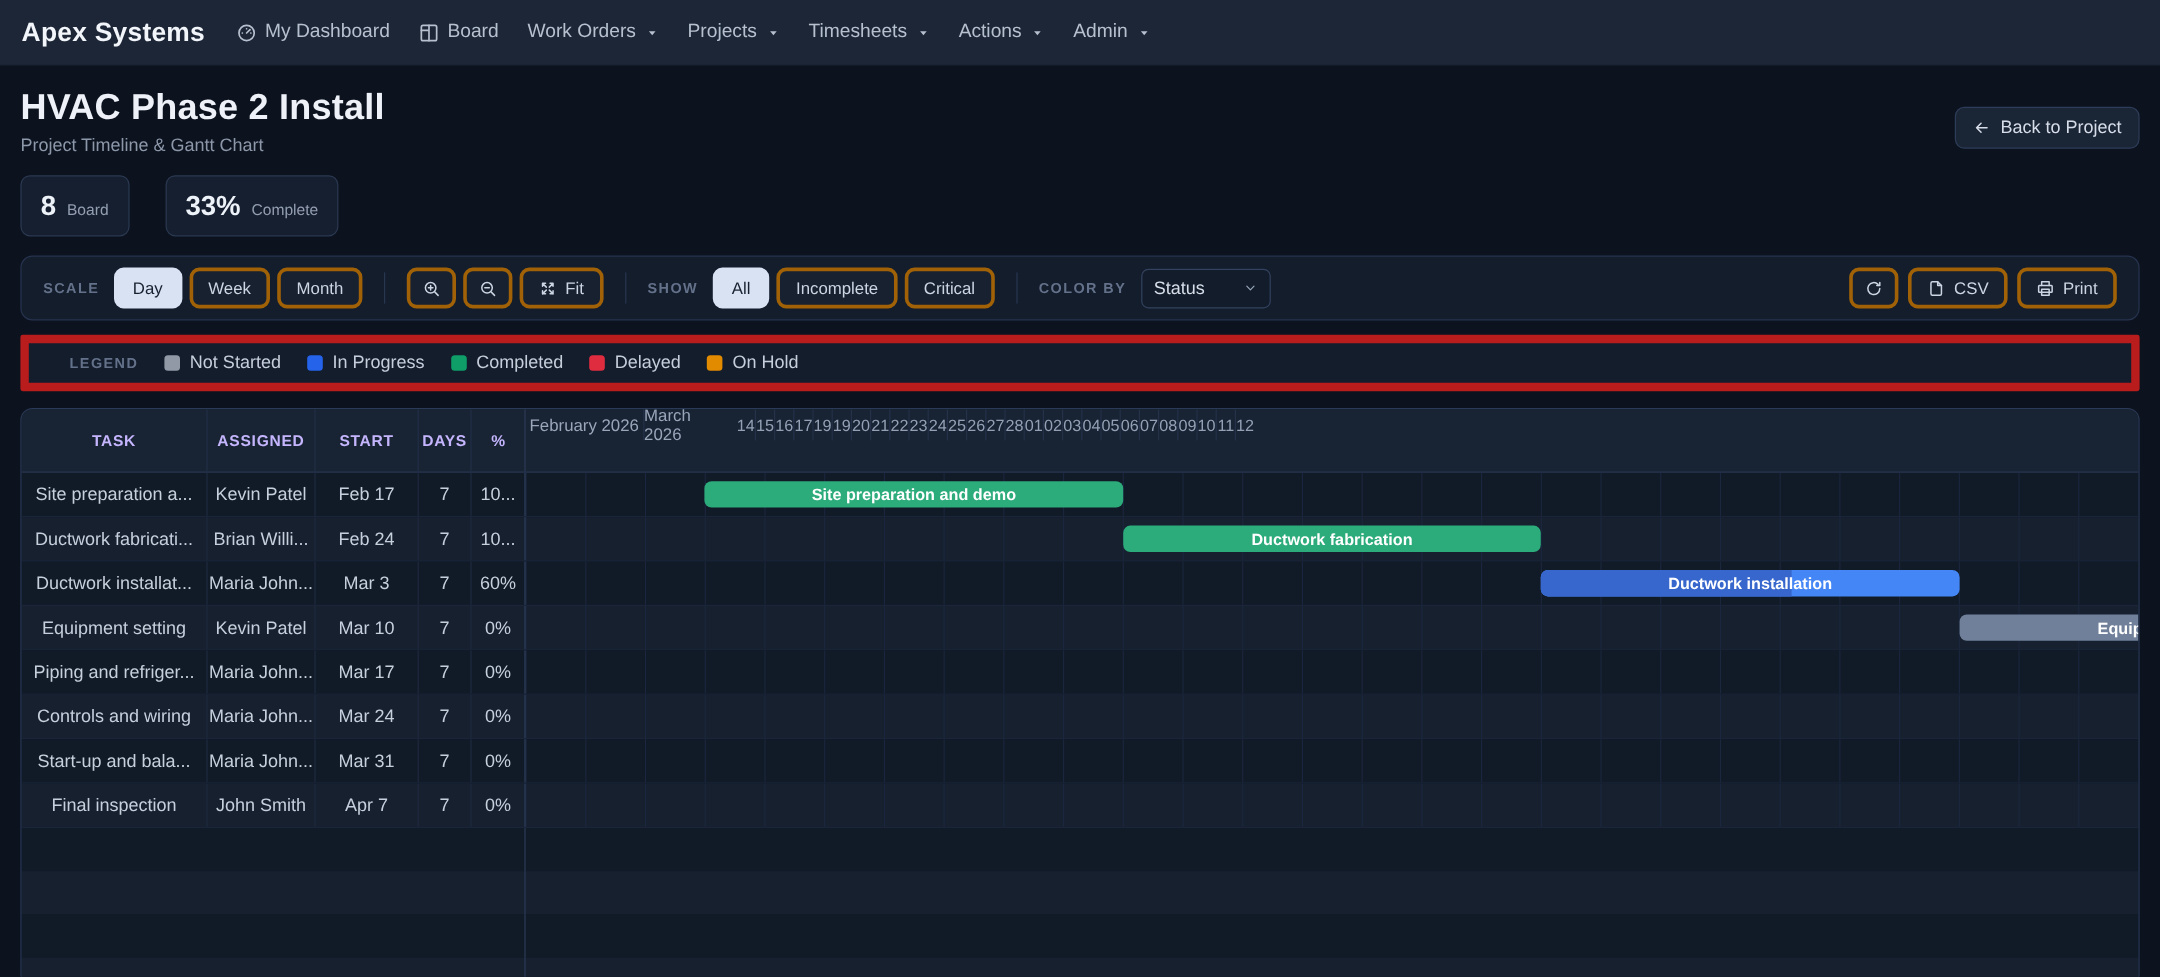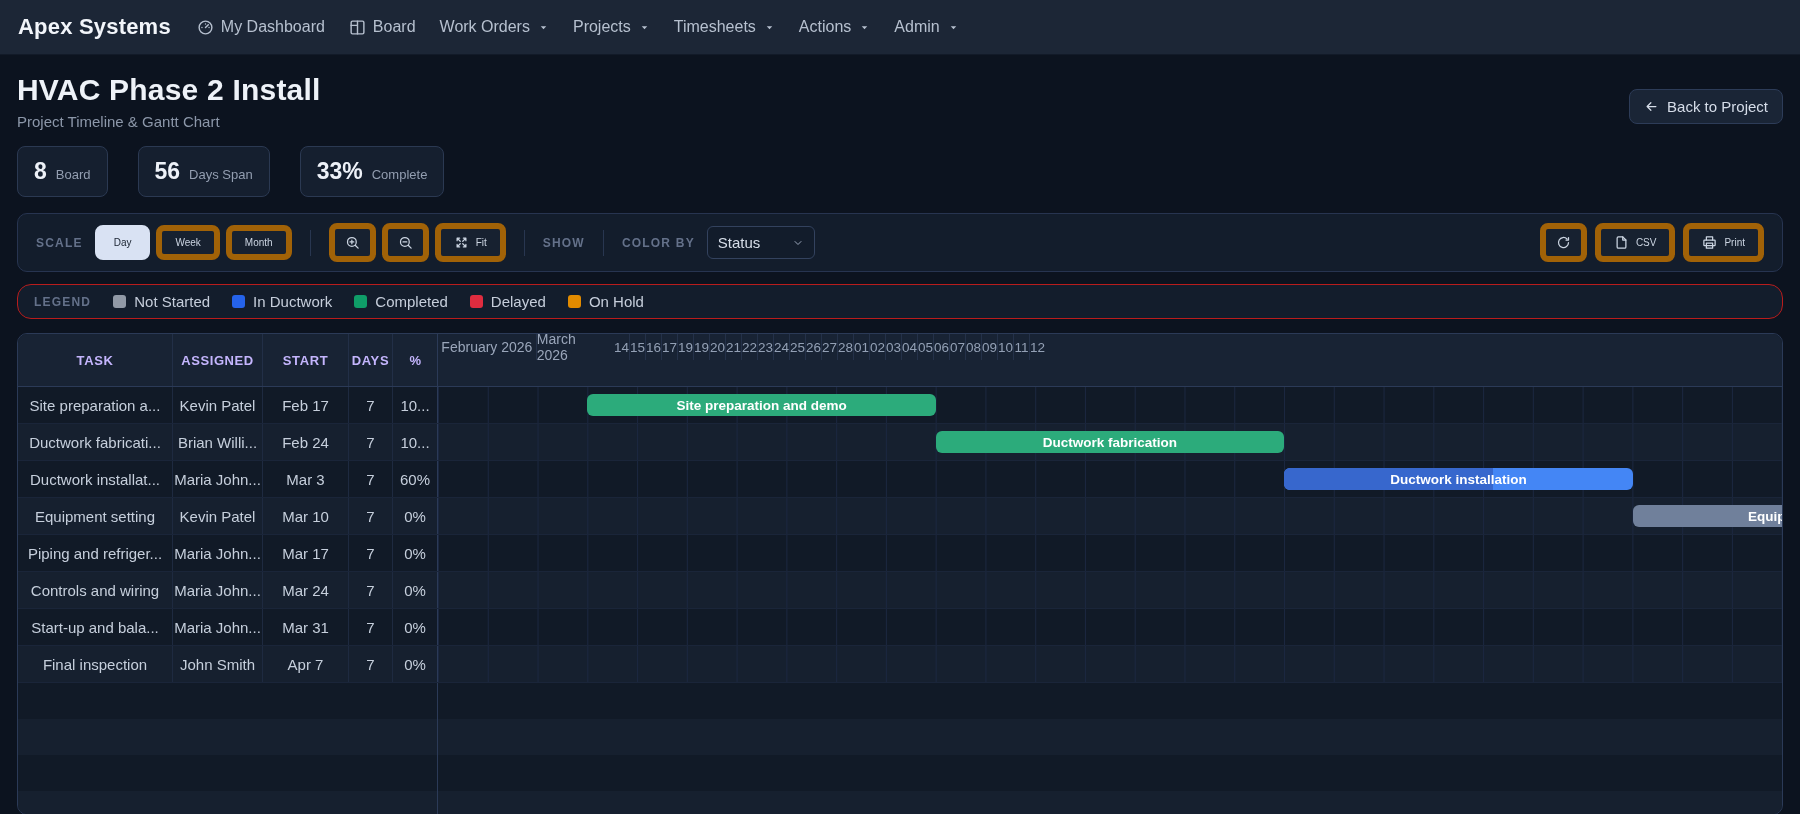--- a/index.html
+++ b/index.html
@@ -43,35 +43,35 @@
   .stat-card{background:#151f2f;border:1px solid #2b3952;border-radius:8px;padding:11px 16px;
     display:flex;align-items:baseline;gap:9px}
   .stat-value{font-size:23px;font-weight:bold;color:#edf1f8}
   .stat-label{font-size:13px;color:#939eb1}
 
   
   .toolbar{margin:16px 17px 0;background:#131d2c;border:1px solid #273450;border-radius:10px;
     padding:9px 18px;display:flex;align-items:center;gap:12px}
   .tb-label{font-size:12px;color:#64718a;letter-spacing:1.2px;font-weight:bold;white-space:nowrap}
   .btn-group{display:flex;gap:6px}
-  .btn{border:6px solid #a16207;background:rgba(255,255,255,0.02);color:#ccd5e2;border-radius:8px;
-    padding:6px 13px;font-size:10px;cursor:pointer;display:flex;align-items:center;gap:7px;white-space:nowrap}
+  .btn{border:3px solid #a16207;background:rgba(255,255,255,0.02);color:#ccd5e2;border-radius:8px;
+    padding:6px 13px;font-size:14px;cursor:pointer;display:flex;align-items:center;gap:7px;white-space:nowrap}
   .btn .icon svg{width:15px;height:15px}
   .btn.active{background:#d9e2f3;color:#18212f;border-color:#d9e2f3}
   .btn.icon-only{padding:6px 10px}
   .tb-divider{width:1px;height:26px;background:#283650;margin:0 6px}
   .select{border:1px solid #33425e;background:#121c2b;border-radius:6px;padding:7px 10px;
     display:flex;gap:14px;align-items:center;justify-content:space-between;color:#d7dee9;font-size:15px;
     min-width:86px;cursor:pointer}
   .select .icon svg{width:12px;height:12px;color:#9aa6ba}
   .toolbar-right{margin-left:auto;display:flex;gap:8px}
 
   
-  .legend{margin:12px 17px 0;background:#131d2c;border:1px solid #b91c1c;border-radius:14px;
-    padding:8px 16px;display:flex;align-items:center;gap:22px}
+  .legend{margin:12px 17px 0;background:#131d2c;border:7px solid #b91c1c;border-radius:2px;
+    padding:8px 34px;display:flex;align-items:center;gap:22px}
   .legend-item{display:flex;align-items:center;gap:8px;color:#c6cedb;font-size:15px}
   .legend-swatch{width:13px;height:13px;border-radius:3px}
 
   
   .gantt-card{margin:14px 17px 0;height:480px;border:1px solid #2b3a57;border-radius:10px;
     overflow:hidden;background:#121b29}
   .trow{display:grid;grid-template-columns:155px 90px 86px 44px 45px minmax(0,1fr)}
   .thead{background:#182334;height:52px;border-bottom:1px solid #2b3a57}
   .hcell{display:flex;align-items:center;justify-content:center;color:#c4b5fd;font-size:13px;
     font-weight:bold;letter-spacing:.6px;border-right:1px solid #222f47}
@@ -181,24 +181,20 @@
     <span>Back to Project</span>
   </button>
 </header>
 
 <section class="stats" id="stats-row">
     <div class="stat-card">
       <span class="stat-value">8</span>
       <span class="stat-label">Board</span>
     </div>
     <div class="stat-card">
-      <span class="stat-value">56</span>
-      <span class="stat-label">Days Span</span>
-    </div>
-    <div class="stat-card">
       <span class="stat-value">33%</span>
       <span class="stat-label">Complete</span>
     </div>
   </section>
 
 <section class="toolbar">
   <span class="tb-label">SCALE</span>
   <div class="btn-group" id="scale-buttons">
       <button class="btn active">Day</button>
       <button class="btn">Week</button>
@@ -226,20 +222,25 @@
       <span class="icon">
           <svg fill="none" stroke="currentColor" stroke-width="2" stroke-linecap="round" stroke-linejoin="round" viewBox="0 0 24 24" width="15" height="15">
             <path d="M5 5l5 5M5 5v4M5 5h4M19 5l-5 5M19 5v4M19 5h-4M5 19l5-5M5 19v-4M5 19h4M19 19l-5-5M19 19v-4M19 19h-4"></path>
           </svg>
         </span>
       <span>Fit</span>
     </button>
   </div>
   <div class="tb-divider"></div>
   <span class="tb-label">SHOW</span>
+  <div class="btn-group" id="show-buttons">
+      <button class="btn active">All</button>
+      <button class="btn">Incomplete</button>
+      <button class="btn">Critical</button>
+    </div>
   <div class="tb-divider"></div>
   <span class="tb-label">COLOR BY</span>
   <div class="select">
     <span>Status</span>
     <span class="icon">
         <svg fill="none" stroke="currentColor" stroke-width="2" stroke-linecap="round" stroke-linejoin="round" viewBox="0 0 24 24" width="12" height="12">
           <path d="M6 9l6 6 6-6"></path>
         </svg>
       </span>
   </div>
@@ -276,21 +277,21 @@
 
 <section class="legend">
   <span class="tb-label">LEGEND</span>
   <div style="display:flex;gap:22px" id="legend-items">
       <span class="legend-item">
         <span class="legend-swatch" style="background: rgb(145, 153, 166);"></span>
         <span>Not Started</span>
       </span>
       <span class="legend-item">
         <span class="legend-swatch" style="background: rgb(37, 99, 235);"></span>
-        <span>In Ductwork</span>
+        <span>In Progress</span>
       </span>
       <span class="legend-item">
         <span class="legend-swatch" style="background: rgb(15, 157, 104);"></span>
         <span>Completed</span>
       </span>
       <span class="legend-item">
         <span class="legend-swatch" style="background: rgb(223, 44, 63);"></span>
         <span>Delayed</span>
       </span>
       <span class="legend-item">

